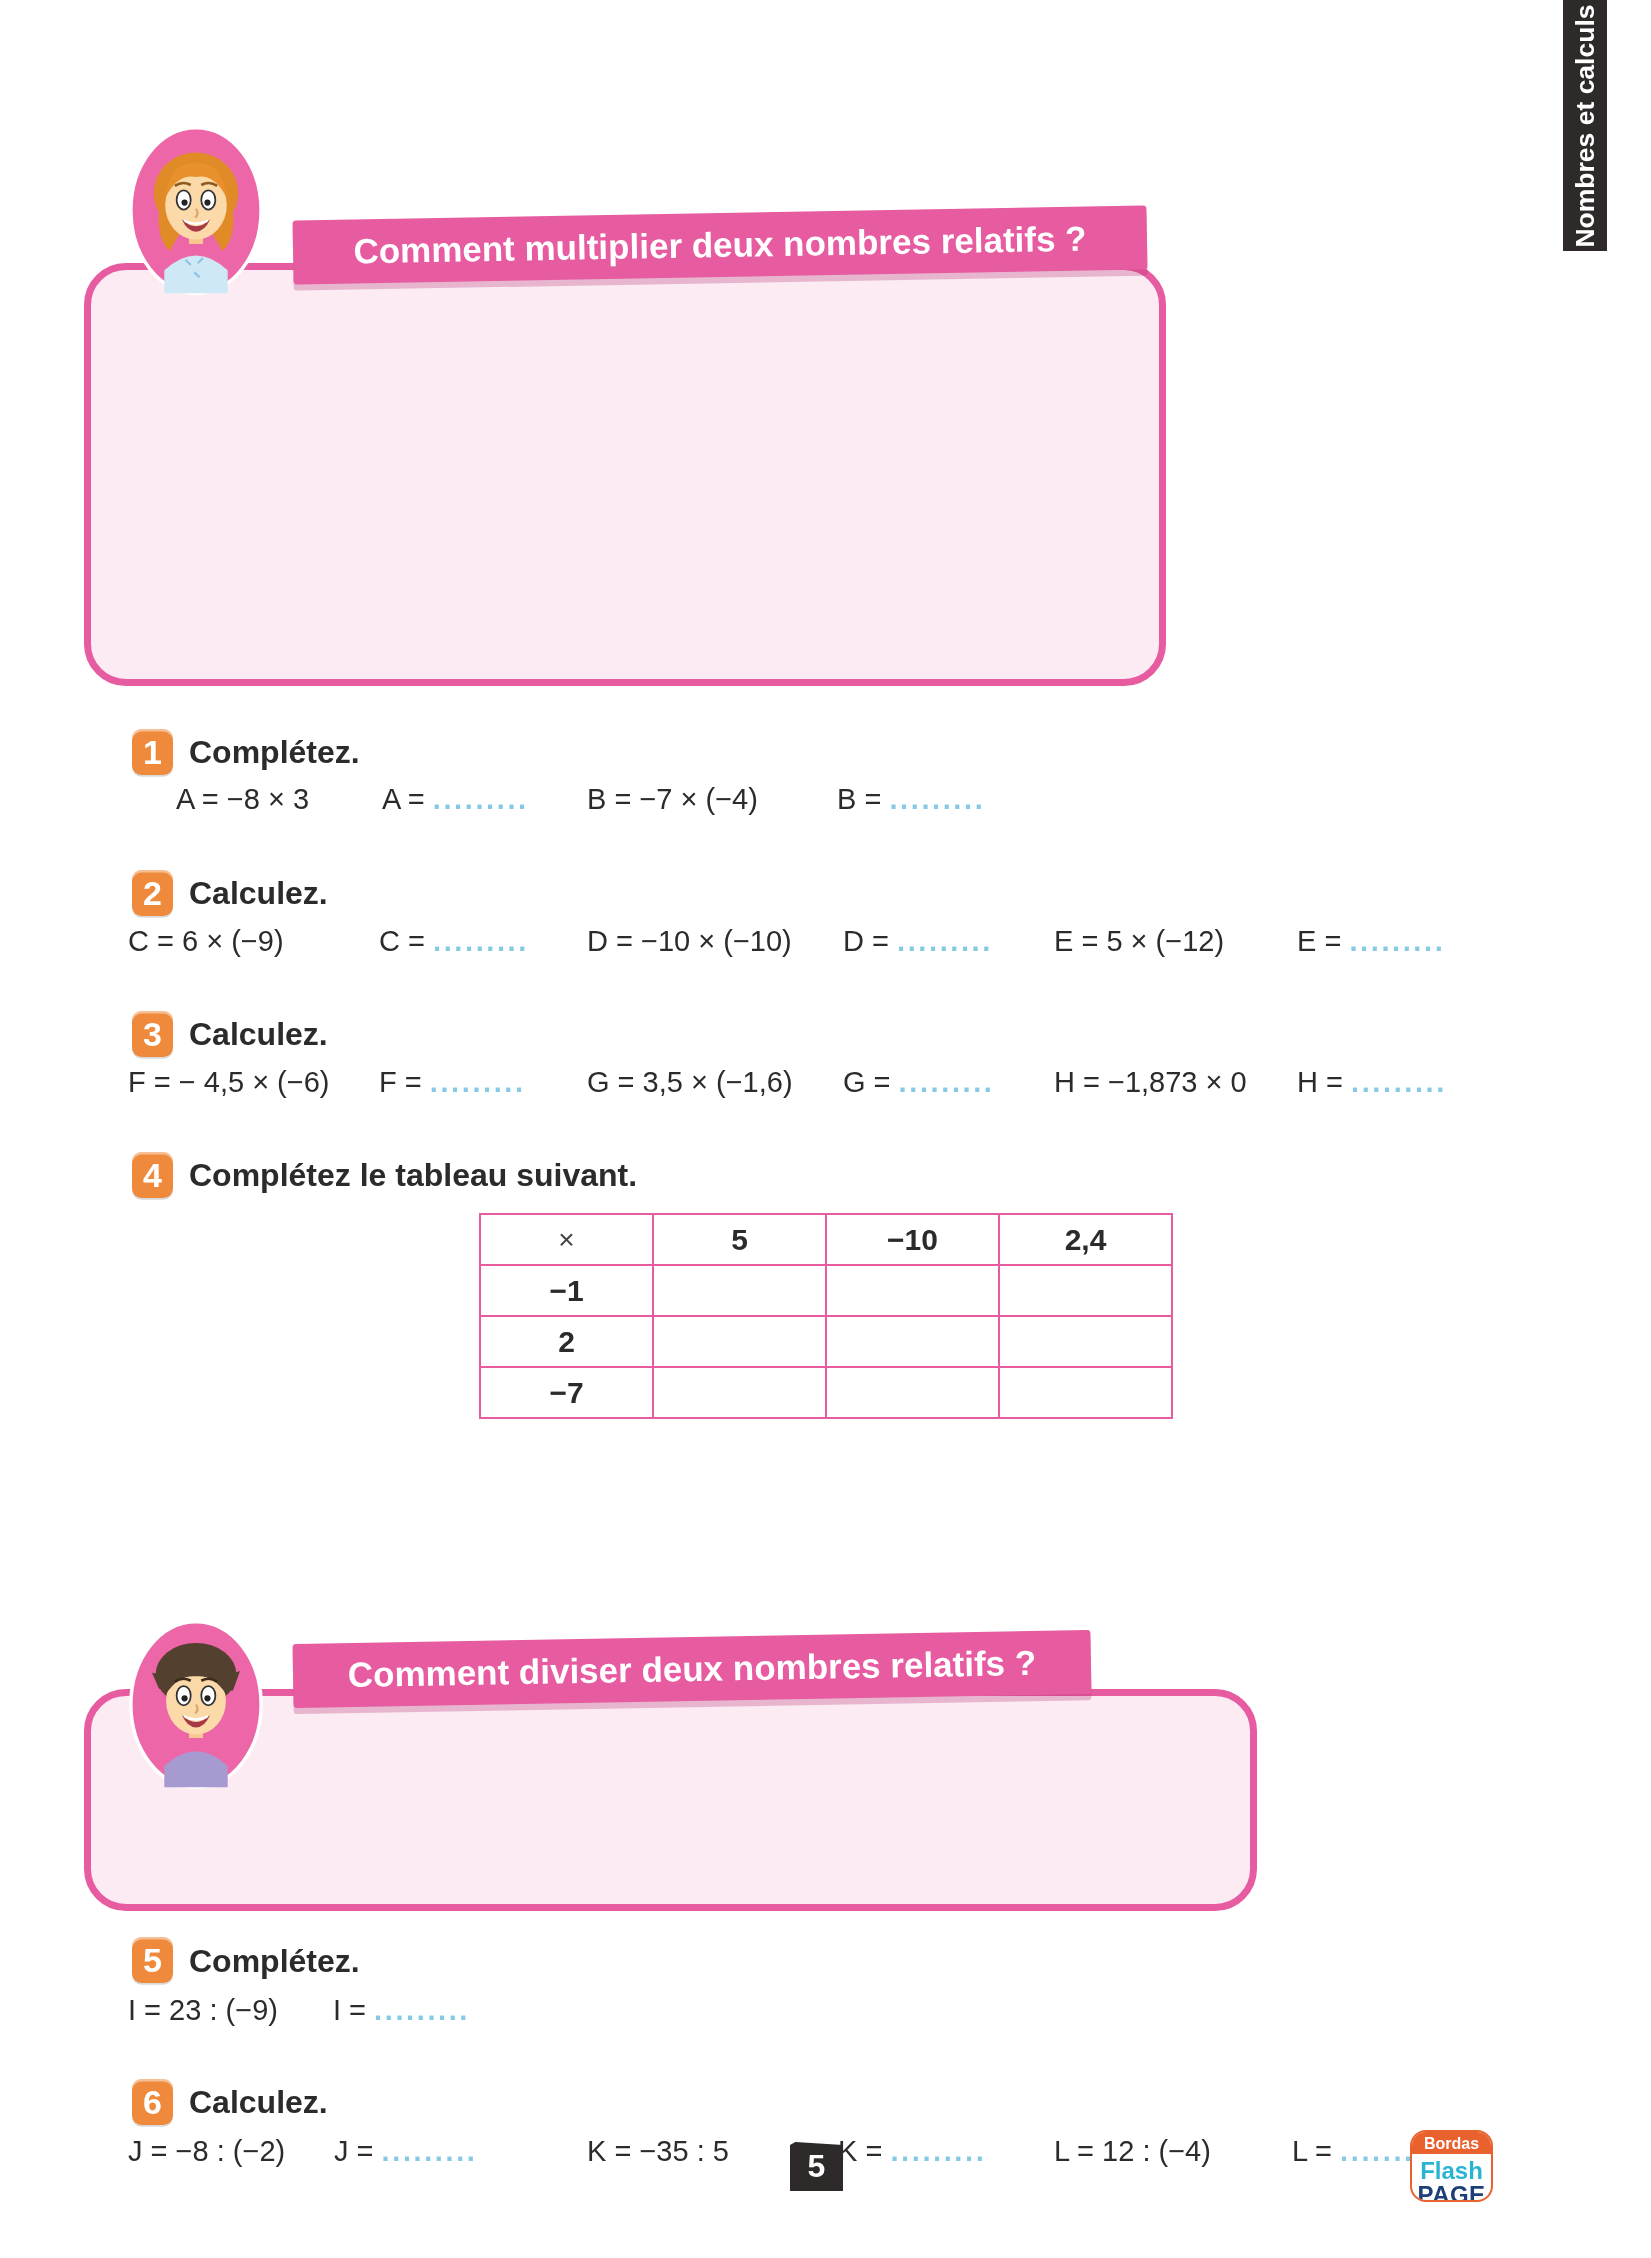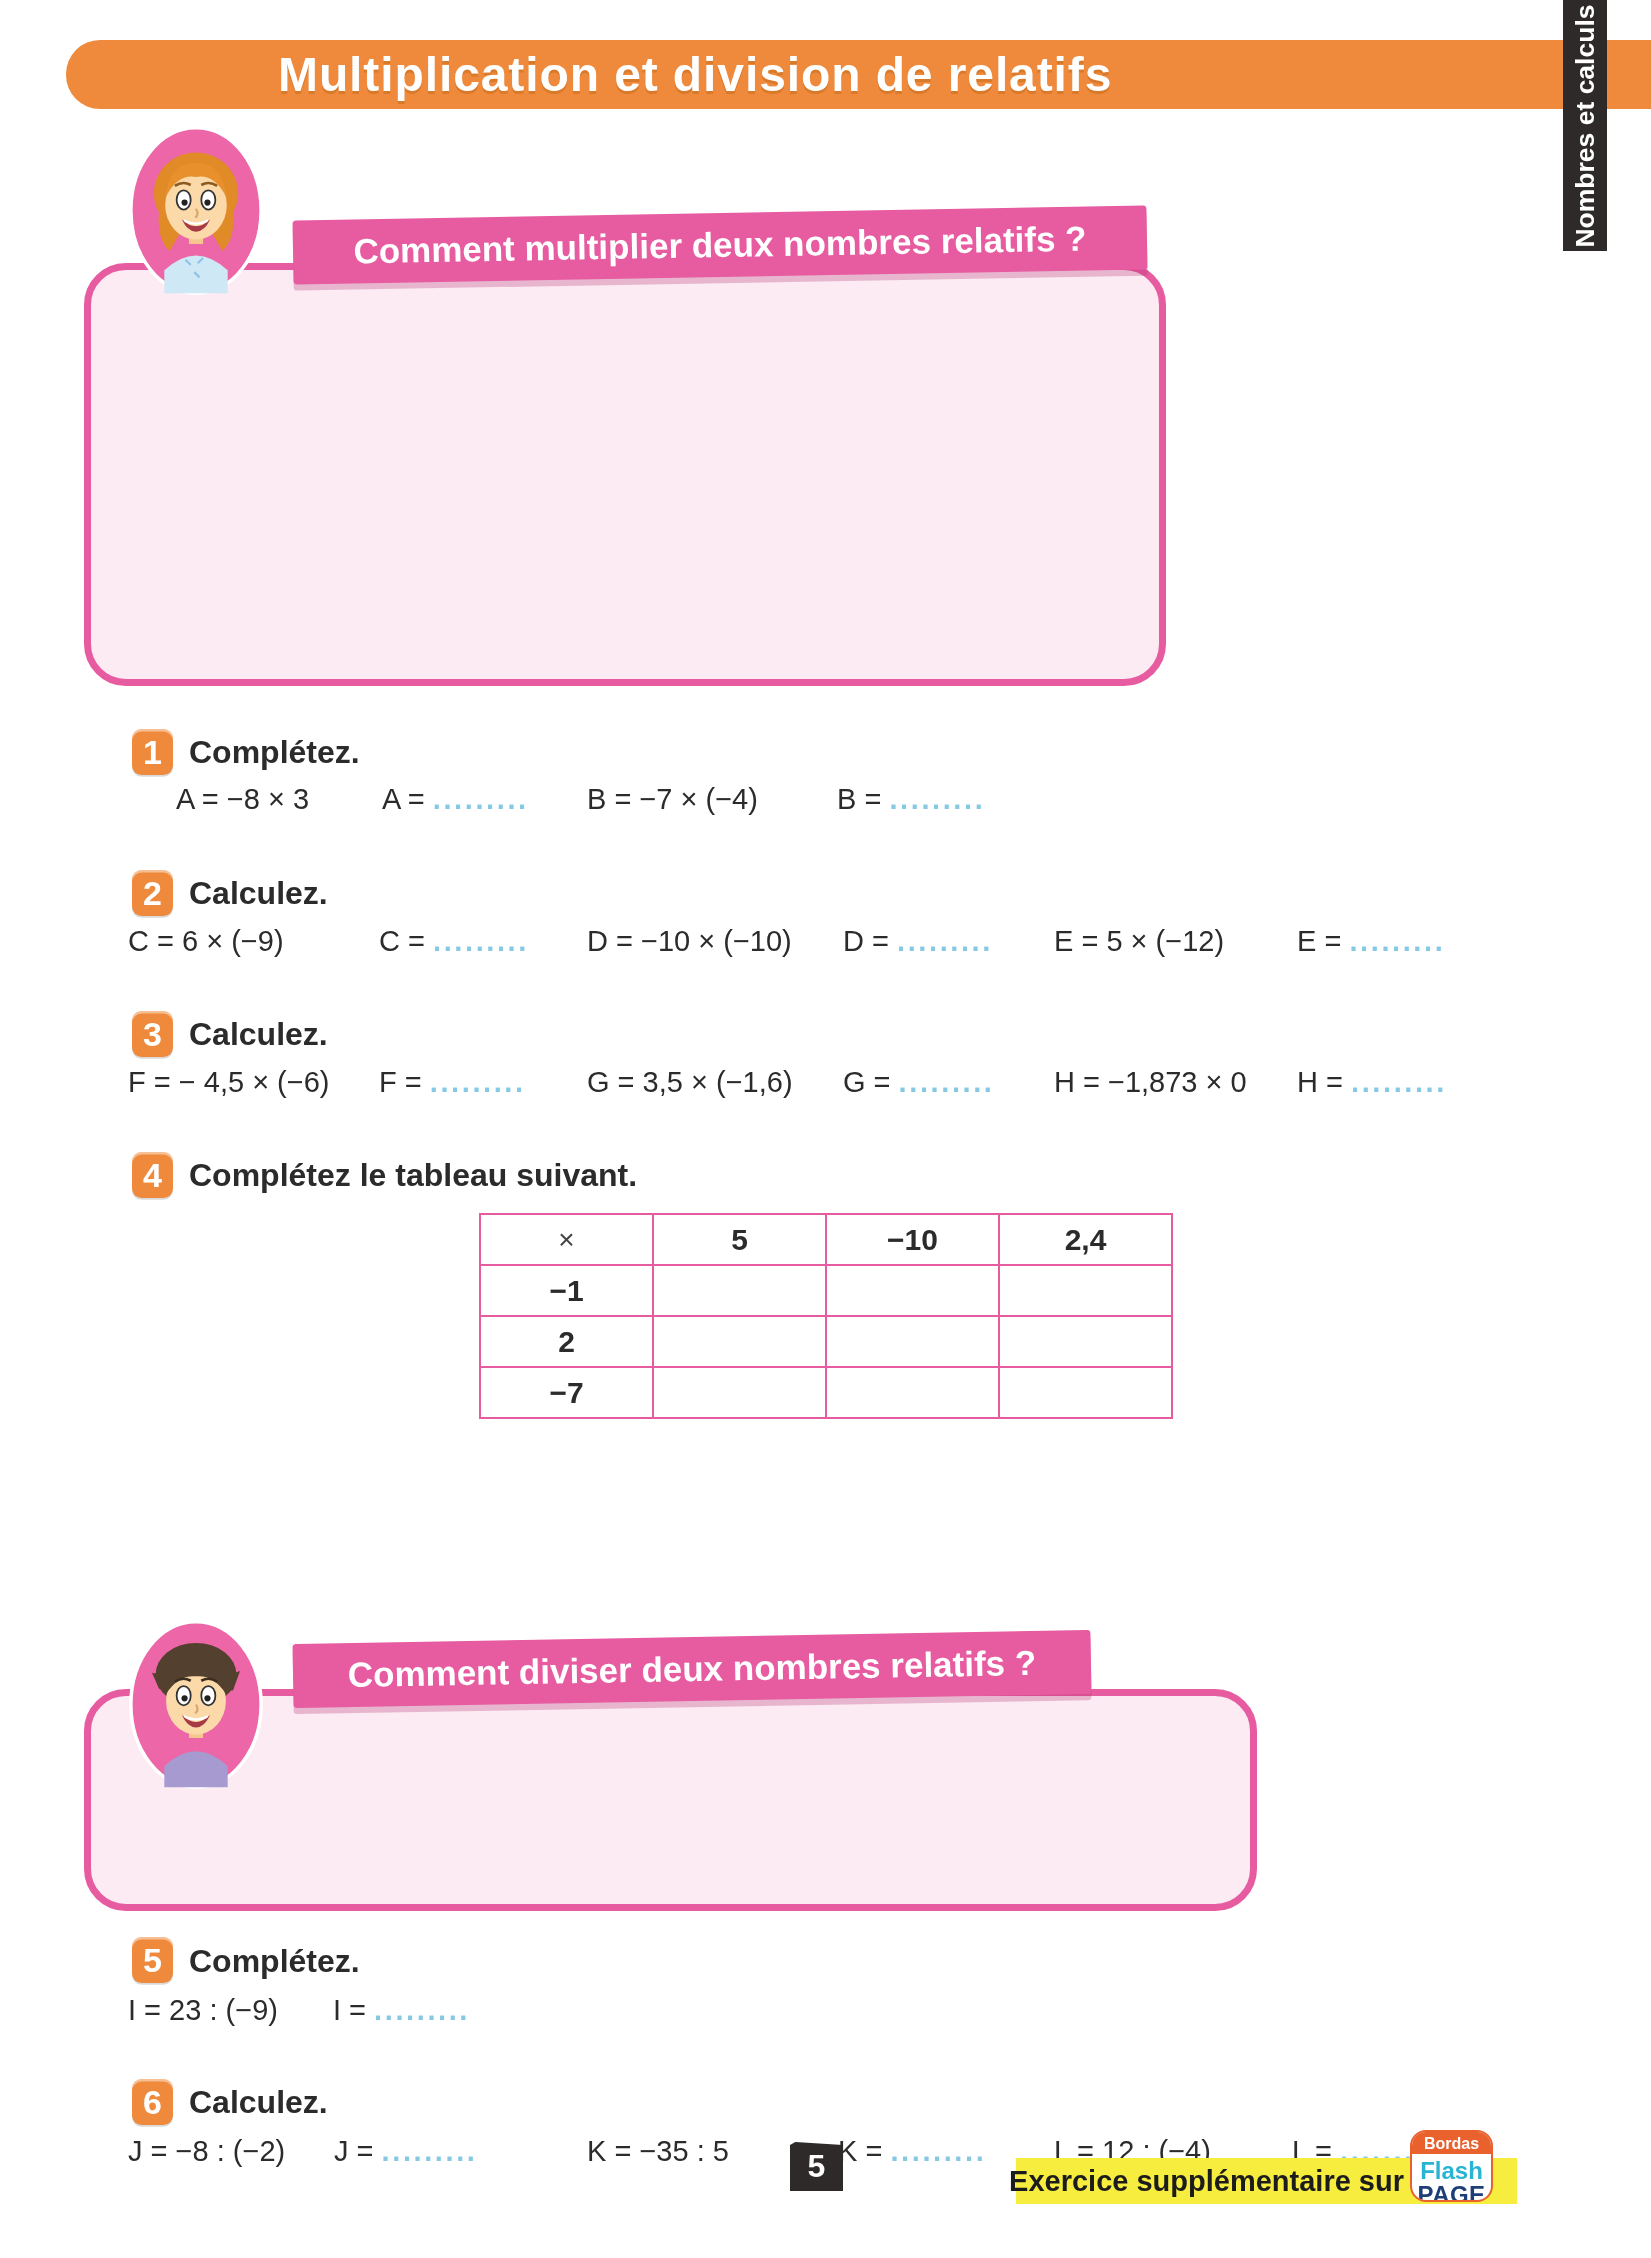--- a/index.html
+++ b/index.html
@@ -55,23 +55,20 @@
   .logo-bordas{background:#e9622e;color:#fff;font-weight:bold;font-size:16px;text-align:center;
         padding:2.6px 0 1.8px 0;}
   .logo-flash{color:#2ab4d4;font-weight:bold;font-size:24px;text-align:center;margin-top:2.6px;}
   .logo-page{color:#1e3e78;font-weight:bold;font-size:24px;text-align:center;margin-top:-4.4px;letter-spacing:0.4px;}
 </style>
 </head>
 <body>
 
 <div class="page">
 
-  <div class="header-banner">
-    <div class="header-title">Multiplication et division de relatifs</div>
-  </div>
 
   <div class="side-tab">
     <span>Nombres et calculs</span>
   </div>
 
   <div class="lesson-box" style="left:84px;top:263px;width:1082px;height:423px;"></div>
 
   <div class="avatar" style="left:129px;top:126px;">
     <svg viewBox="0 0 152 192" width="134" height="169">
       <ellipse cx="76" cy="96" rx="74" ry="94" fill="#ed66a7" stroke="#ffffff" stroke-width="4"></ellipse>
@@ -220,23 +217,20 @@
   <div class="eq" style="left:128px;top:2135px;">J = −8 : (−2)</div>
   <div class="eq" style="left:334px;top:2135px;"><span>J = </span><span class="dots">.........</span></div>
   <div class="eq" style="left:587px;top:2135px;">K = −35 : 5</div>
   <div class="eq" style="left:838px;top:2135px;"><span>K = </span><span class="dots">.........</span></div>
   <div class="eq" style="left:1054px;top:2135px;">L = 12 : (−4)</div>
   <div class="eq" style="left:1292px;top:2135px;"><span>L = </span><span class="dots">.........</span></div>
 
   <div class="page-badge">
     <span>5</span>
   </div>
-  <div class="yellow-bar">
-    <span>Exercice supplémentaire sur</span>
-  </div>
   <div class="flash-logo">
     <div class="logo-bordas">Bordas</div>
     <div class="logo-flash">Flash</div>
     <div class="logo-page">PAGE</div>
   </div>
 
 </div>
 
 
 </body></html>

